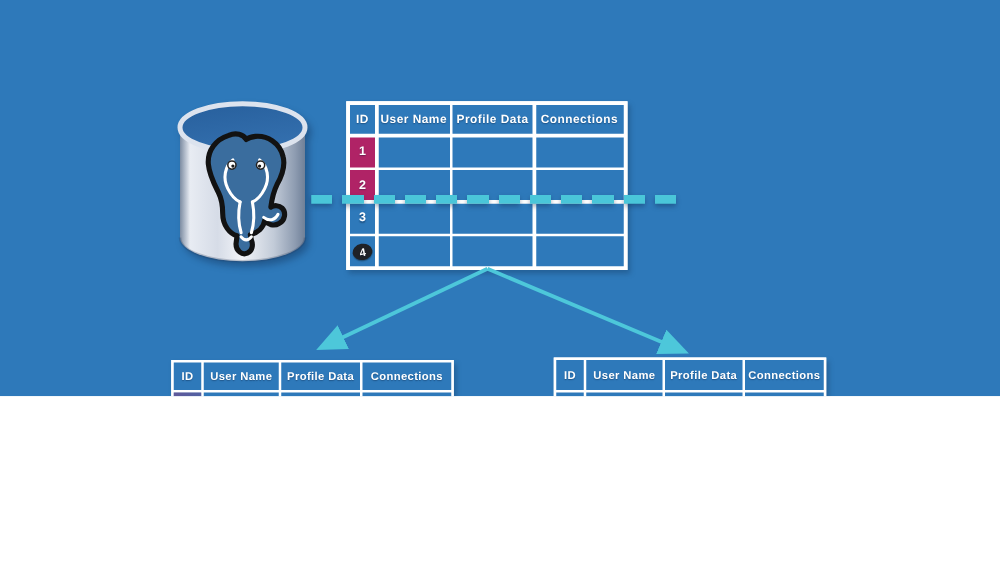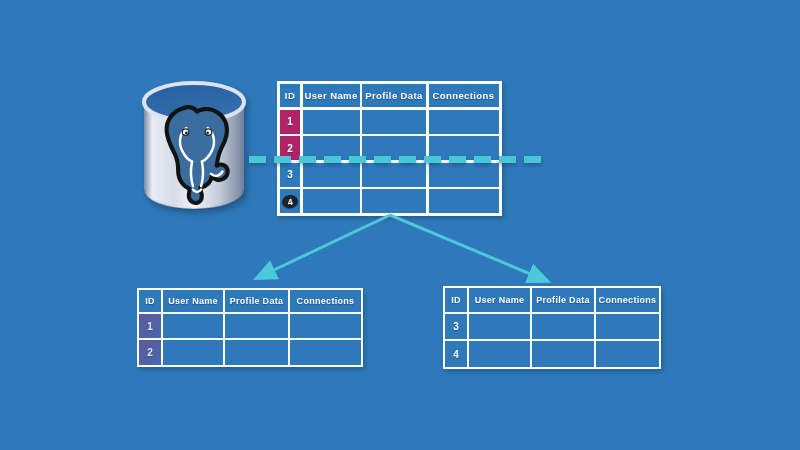--- a/index.html
+++ b/index.html
@@ -1,17 +1,17 @@
 <!DOCTYPE html>
 <html><head>
 <meta charset="utf-8">
 <style>
   html,body { margin:0; padding:0; }
   .canvas {
-    position:relative; width:800px; height:450px; overflow:hidden;
+    position:relative; width:800px; height:317px; overflow:hidden;
     background:#2E79BA;
     font-family:"Liberation Sans", sans-serif;
   }
   
   .tbl {
     position:absolute; display:grid; background:#FFFFFF;
     filter:drop-shadow(2px 3px 2px rgba(12,35,65,0.28));
   }
   .tbl-main { left:277px; top:81px; gap:2.5px; border:3px solid #fff;
     grid-template-columns:20px 57px 64px 70px;

